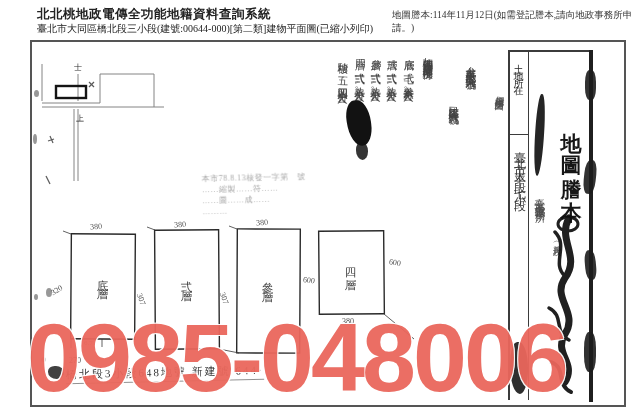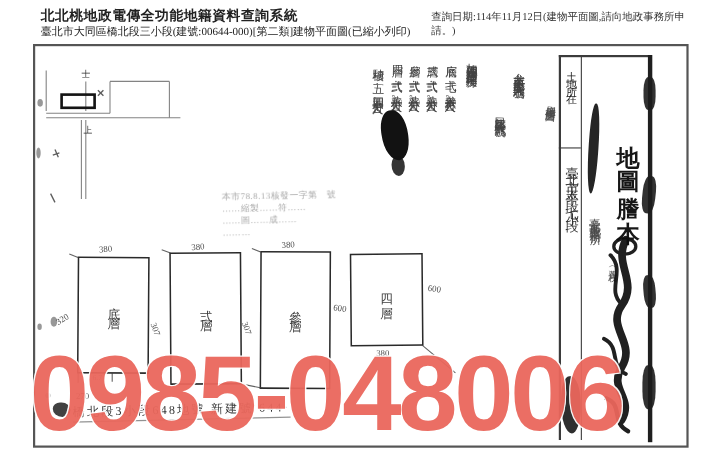--- a/index.html
+++ b/index.html
@@ -61,21 +61,21 @@
     font-size:97px;line-height:1;letter-spacing:-3px;
     text-shadow:-1px -1px 0 #fff,1px -1px 0 #fff,-1px 1px 0 #fff,1px 1px 0 #fff;
     opacity:.95;white-space:nowrap;
   }
   svg text{font-family:"Liberation Serif", serif;fill:#2c2c2c;}
 </style>
 </head>
 <body>
 
 <div class="abs" id="sys-title">北北桃地政電傳全功能地籍資料查詢系統</div>
-<div class="abs" id="query-date">查詢日期:114年11月12日(建物平面圖,請向地政事務所申請。)</div>
+<div class="abs" id="query-date">地圖謄本:114年11月12日(如需登記謄本,請向地政事務所申請。)</div>
 <div class="abs" id="doc-subtitle">臺北市大同區橋北段三小段(建號:00644-000)[第二類]建物平面圖(已縮小列印)</div>
 
 <div class="abs" id="doc">
 
   <div class="abs speck" style="left:2px;top:48px;width:5px;height:7px;"></div>
   <div class="abs speck" style="left:1px;top:92px;width:4px;height:10px;"></div>
   <div class="abs speck" style="left:14px;top:246px;width:6px;height:9px;"></div>
   <div class="abs speck" style="left:2px;top:252px;width:4px;height:6px;"></div>
   <div class="abs speck" style="left:9px;top:315px;width:5px;height:5px;opacity:.35;"></div>
 

